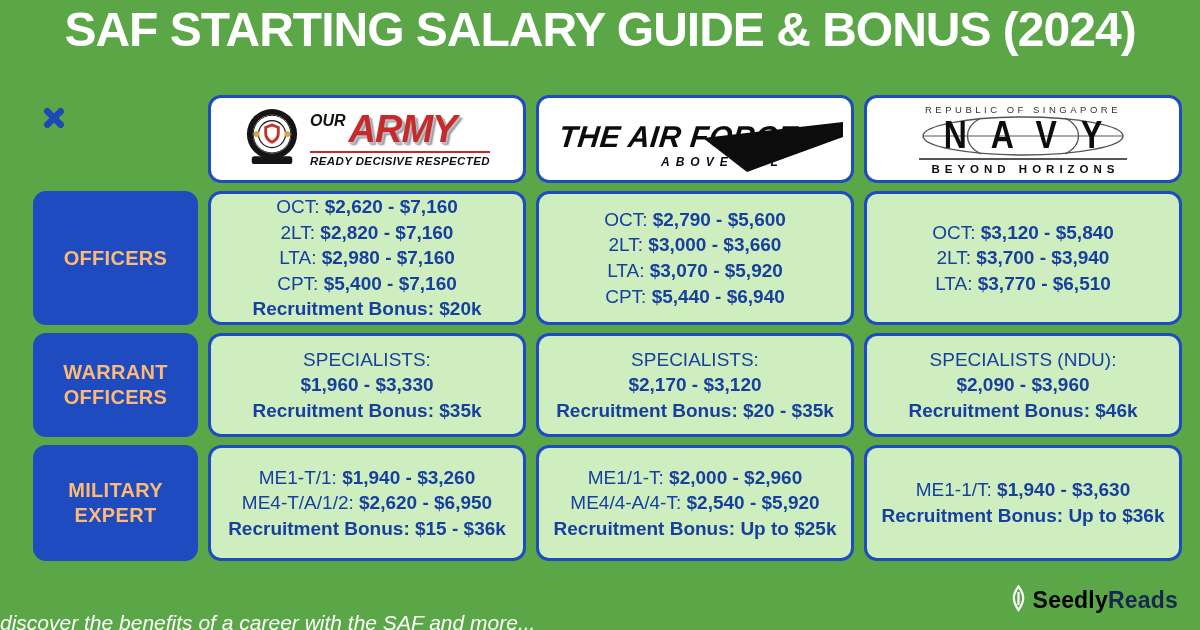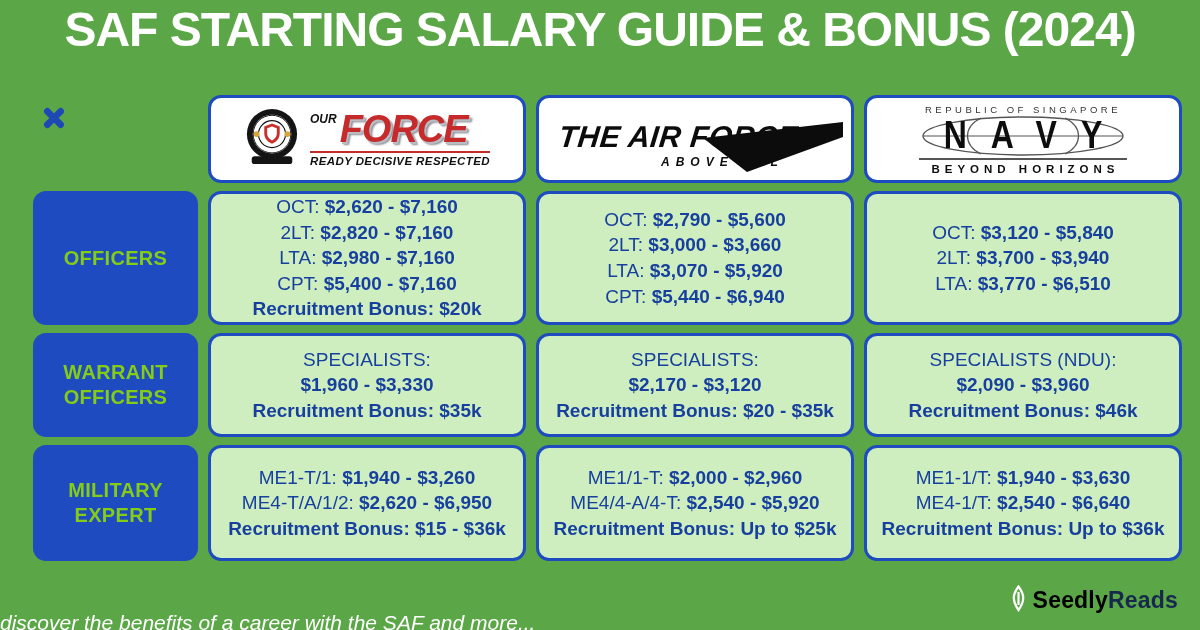--- a/index.html
+++ b/index.html
@@ -22,38 +22,38 @@
   .corner{display:flex;align-items:flex-start;}
   .x-icon{margin:8px 0 0 6px;}
   .logo-card{
     background:#fff;border:3px solid var(--blue,#1e4cc0);border-radius:13px;
     display:flex;align-items:center;justify-content:center;
     position:relative;overflow:hidden;
   }
   .row-label{
     background:var(--blue,#2453cb);border-radius:13px;
     display:flex;align-items:center;justify-content:center;
-    color:#84cc16;font-weight:700;font-size:20px;line-height:1.25;
+    color:#fdba74;font-weight:700;font-size:20px;line-height:1.25;
     text-align:center;padding:0 16px;letter-spacing:.3px;
   }
   .cell{
     background:var(--cell_green,#cfeec0);
     border:3px solid var(--blue,#1e4cc0);border-radius:13px;
     display:flex;flex-direction:column;align-items:center;justify-content:center;
     color:var(--text_navy,#17409e);font-size:19px;line-height:1.35;
     text-align:center;padding:1px 6px;
   }
   .cell-line .rank{font-weight:400;}
   .cell-line .val{font-weight:700;}
   .cell-line.bonus{font-weight:700;}
   
   .army-wrap{display:flex;align-items:center;gap:10px;}
   .army-text{display:flex;flex-direction:column;align-items:flex-start;}
   .army-row{display:flex;align-items:flex-start;}
-  .army-our{font-style:italic;font-weight:700;font-size:12px;color:#111;margin:1px 3px 0 0;}
+  .army-our{font-style:italic;font-weight:700;font-size:16px;color:#111;margin:1px 3px 0 0;}
   .army-name{
     font-style:italic;font-weight:700;font-size:38px;line-height:.95;
     color:#c62a2a;letter-spacing:-1px;
     text-shadow:1.5px 1.5px 0 #b9bcc2,3px 3px 2px #8a8f96;
   }
   .army-tag{
     font-style:italic;font-weight:700;font-size:11.5px;color:#111;
     border-top:2.5px solid #c62a2a;margin-top:3px;padding-top:2px;letter-spacing:.4px;
   }
   
@@ -122,21 +122,21 @@
             <path d="M29 17 l8 3 v7 c0 6 -4 9 -8 11 c-4 -2 -8 -5 -8 -11 v-7 z" fill="#c8302e"></path>
             <path d="M29 20 l5 2 v5 c0 4 -2.5 6 -5 7.5 c-2.5 -1.5 -5 -3.5 -5 -7.5 v-5 z" fill="#fff"></path>
             <circle cx="13" cy="28" r="3" fill="#d9a43b"></circle>
             <circle cx="45" cy="28" r="3" fill="#d9a43b"></circle>
             <rect x="8" y="51" width="42" height="8" rx="3" fill="#141414"></rect>
           </svg>
         </span>
         <div class="army-text">
           <div class="army-row">
             <span class="army-our">OUR</span>
-            <span class="army-name">FORCE</span>
+            <span class="army-name">ARMY</span>
           </div>
           <div class="army-tag">READY DECISIVE RESPECTED</div>
         </div>
       </div>
     </div>
 
     <div class="logo-card">
       <div class="af-wrap">
         <div class="af-name">THE AIR FORCE</div>
         <span class="af-swoosh">
@@ -216,21 +216,20 @@
         <div class="cell-line"><span class="rank">ME4-T/A/1/2: </span><span class="val">$2,620 - $6,950</span></div>
         <div class="cell-line bonus">Recruitment Bonus: $15 - $36k</div>
       </div>
     <div class="cell">
         <div class="cell-line"><span class="rank">ME1/1-T: </span><span class="val">$2,000 - $2,960</span></div>
         <div class="cell-line"><span class="rank">ME4/4-A/4-T: </span><span class="val">$2,540 - $5,920</span></div>
         <div class="cell-line bonus">Recruitment Bonus: Up to $25k</div>
       </div>
     <div class="cell">
         <div class="cell-line"><span class="rank">ME1-1/T: </span><span class="val">$1,940 - $3,630</span></div>
-        <div class="cell-line"><span class="rank">ME4-1/T: </span><span class="val">$2,540 - $6,640</span></div>
         <div class="cell-line bonus">Recruitment Bonus: Up to $36k</div>
       </div>
 
   </div>
 
   <div class="tagline">discover the benefits of a career with the SAF and more...</div>
 
   <div class="brand">
     <span>
       <svg width="19" height="27" viewBox="0 0 19 27">

